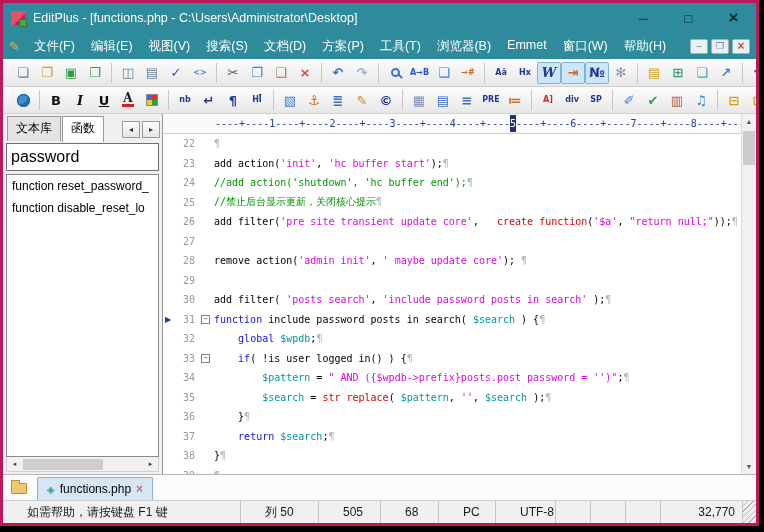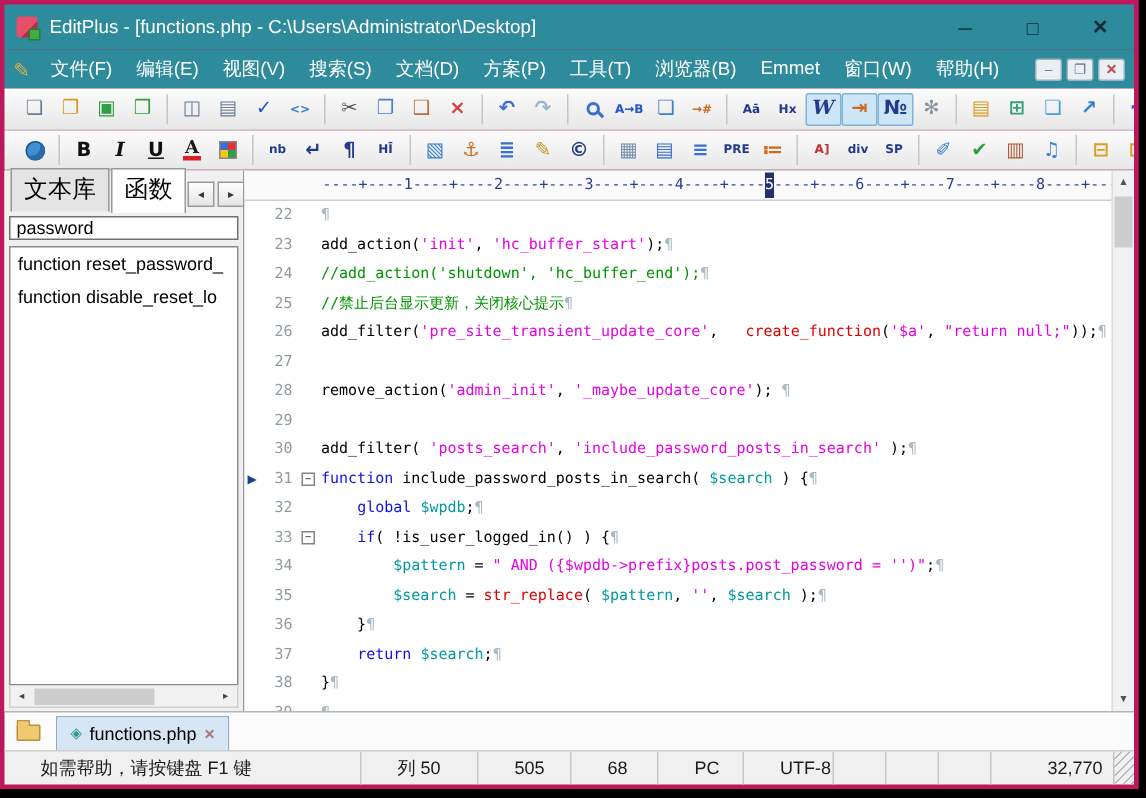--- a/index.html
+++ b/index.html
@@ -37,26 +37,26 @@
   .g-globe{width:13px;height:13px;border-radius:50%;background:#3f8fd5;box-shadow:inset -3px -3px 0 #2a6aa8,inset 0 0 0 1px #1d4f80;display:inline-block}
   .g-fontcolor{font-family:"DejaVu Serif",serif;font-weight:bold;font-size:12px;color:#1a1a1a;border-bottom:3px solid #d82020;line-height:11px;padding:0 1px}
   .g-palette{width:12px;height:12px;background:conic-gradient(#e03333 0 25%,#2f9e44 0 50%,#f5c518 0 75%,#3a6fd0 0);box-shadow:inset 0 0 0 1px #888;display:inline-block}
 
   
   .main{flex:1;display:flex;min-height:0;background:#fff}
 
   
   .sidebar{width:160px;flex:0 0 auto;background:#f0f0f0;border-right:1px solid #9a9a9a;display:flex;flex-direction:column}
   .side-tabs{height:27px;display:flex;align-items:flex-end;padding:3px 2px 0 4px;flex:0 0 auto}
-  .side-tab{font-size:16px;padding:3px 8px 4px;border:1px solid #9a9a9a;border-bottom:none;background:#e4e4e4;margin-right:1px;white-space:nowrap}
+  .side-tab{font-size:12px;padding:3px 8px 4px;border:1px solid #9a9a9a;border-bottom:none;background:#e4e4e4;margin-right:1px;white-space:nowrap}
   .side-tab.active{background:#fff;position:relative;top:1px;padding-bottom:5px}
   .tab-arrows{margin-left:auto;display:flex;gap:2px;padding-bottom:3px}
   .tab-arrow{width:18px;height:17px;border:1px solid #9a9a9a;background:linear-gradient(#fdfdfd,#e4e4e4);display:flex;align-items:center;justify-content:center;font-size:8px;color:#333}
   .side-search{margin:2px 3px 3px;flex:0 0 auto}
-  .side-search input{width:100%;height:16px;border:1px solid #707070;font-size:12px;padding:0 4px;background:#fff;font-family:"Liberation Sans",sans-serif}
+  .side-search input{width:100%;height:28px;border:1px solid #707070;font-size:16px;padding:0 4px;background:#fff;font-family:"Liberation Sans",sans-serif}
   .fn-list{flex:1;margin:0 3px;border:1px solid #8a8a8a;background:#fff;overflow:hidden}
   .fn-item{font-size:12px;padding:4px 0 4px 5px;white-space:nowrap;overflow:hidden;color:#000}
   .fn-item.selected{background:#d9d9d9}
   .side-hscroll{height:15px;margin:0 3px 2px;background:#f1f1f1;border:1px solid #d0d0d0;border-top:none;display:flex;align-items:center;flex:0 0 auto}
   .hs-btn{width:15px;height:13px;display:flex;align-items:center;justify-content:center;font-size:7px;color:#444}
   .hs-thumb{width:80px;height:11px;background:#cdcdcd;margin-left:1px}
   .hs-track{flex:1}
 
   
   .editor{flex:1;display:flex;flex-direction:column;min-width:0;position:relative;background:#fff}

